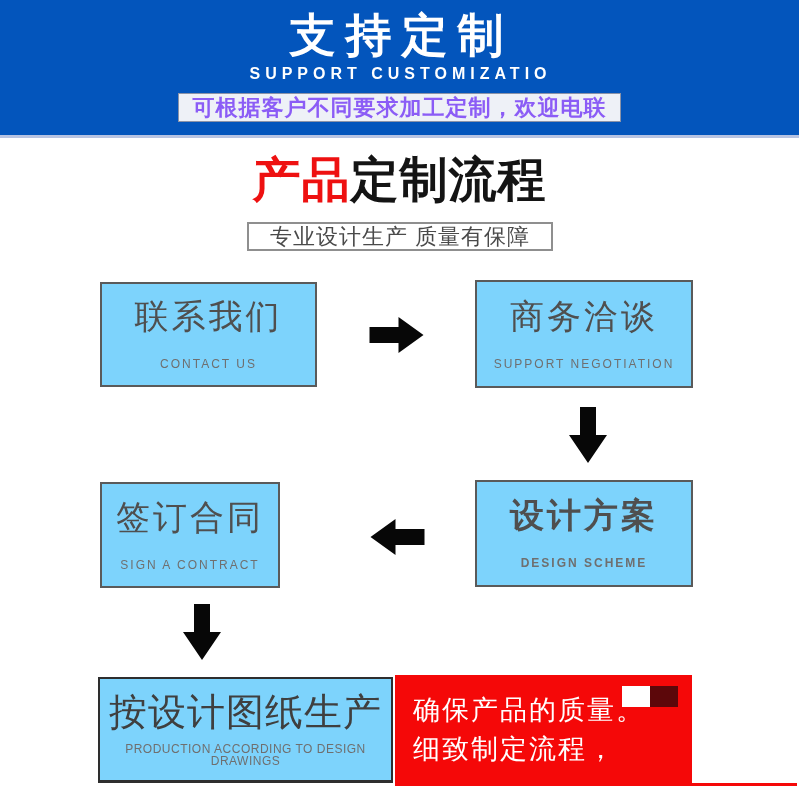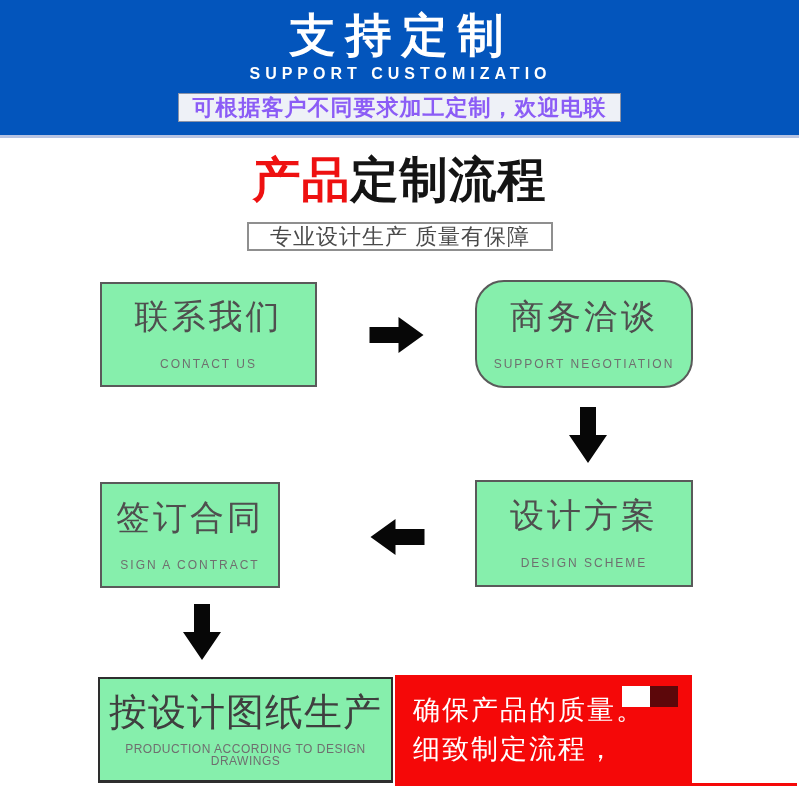--- a/index.html
+++ b/index.html
@@ -36,30 +36,30 @@
   }
   .process-title .hl{color:#ee1111;}
   .tagline-box{
     position:absolute;left:247px;top:222px;width:306px;height:29px;
     box-sizing:border-box;border:2px solid #8f8f8f;
     text-align:center;font-size:22px;line-height:25px;color:#4a4a4a;
     letter-spacing:1px;
   }
   
   .step{
-    position:absolute;background:#86efac;border:2px solid #5a5a5a;
+    position:absolute;background:#7dd3fc;border:2px solid #5a5a5a;
     box-sizing:border-box;display:flex;flex-direction:column;
     align-items:center;justify-content:center;text-align:center;
   }
   .step-zh{font-size:34px;color:#4f4f4f;letter-spacing:3px;line-height:1;}
   .step-en{font-size:12px;color:#6f6f6f;letter-spacing:2px;margin-top:25px;line-height:1;}
   .step--contact{left:100px;top:282px;width:217px;height:105px;}
-  .step--negotiation{left:475px;top:280px;width:218px;height:108px;border-radius:29px;}
+  .step--negotiation{left:475px;top:280px;width:218px;height:108px;}
   .step--sign{left:100px;top:482px;width:180px;height:106px;}
-  .step--design{left:475px;top:480px;width:218px;height:107px;}
+  .step--design{left:475px;top:480px;width:218px;height:107px;font-weight:bold;}
   .step--production{
     left:98px;top:677px;width:295px;height:106px;
     border:2px solid #2e2e2e;border-bottom-width:3px;
   }
   .step--production .step-zh{font-size:38px;color:#3f3f3f;letter-spacing:1px;}
   .step--production .step-en{font-size:12px;letter-spacing:0.5px;margin-top:12px;}
   .arrow{position:absolute;}
   .arrow svg{display:block;width:100%;height:100%;}
   .arrow-right{left:369px;top:317px;width:55px;height:36px;}
   .arrow-down-1{left:569px;top:407px;width:38px;height:56px;}

